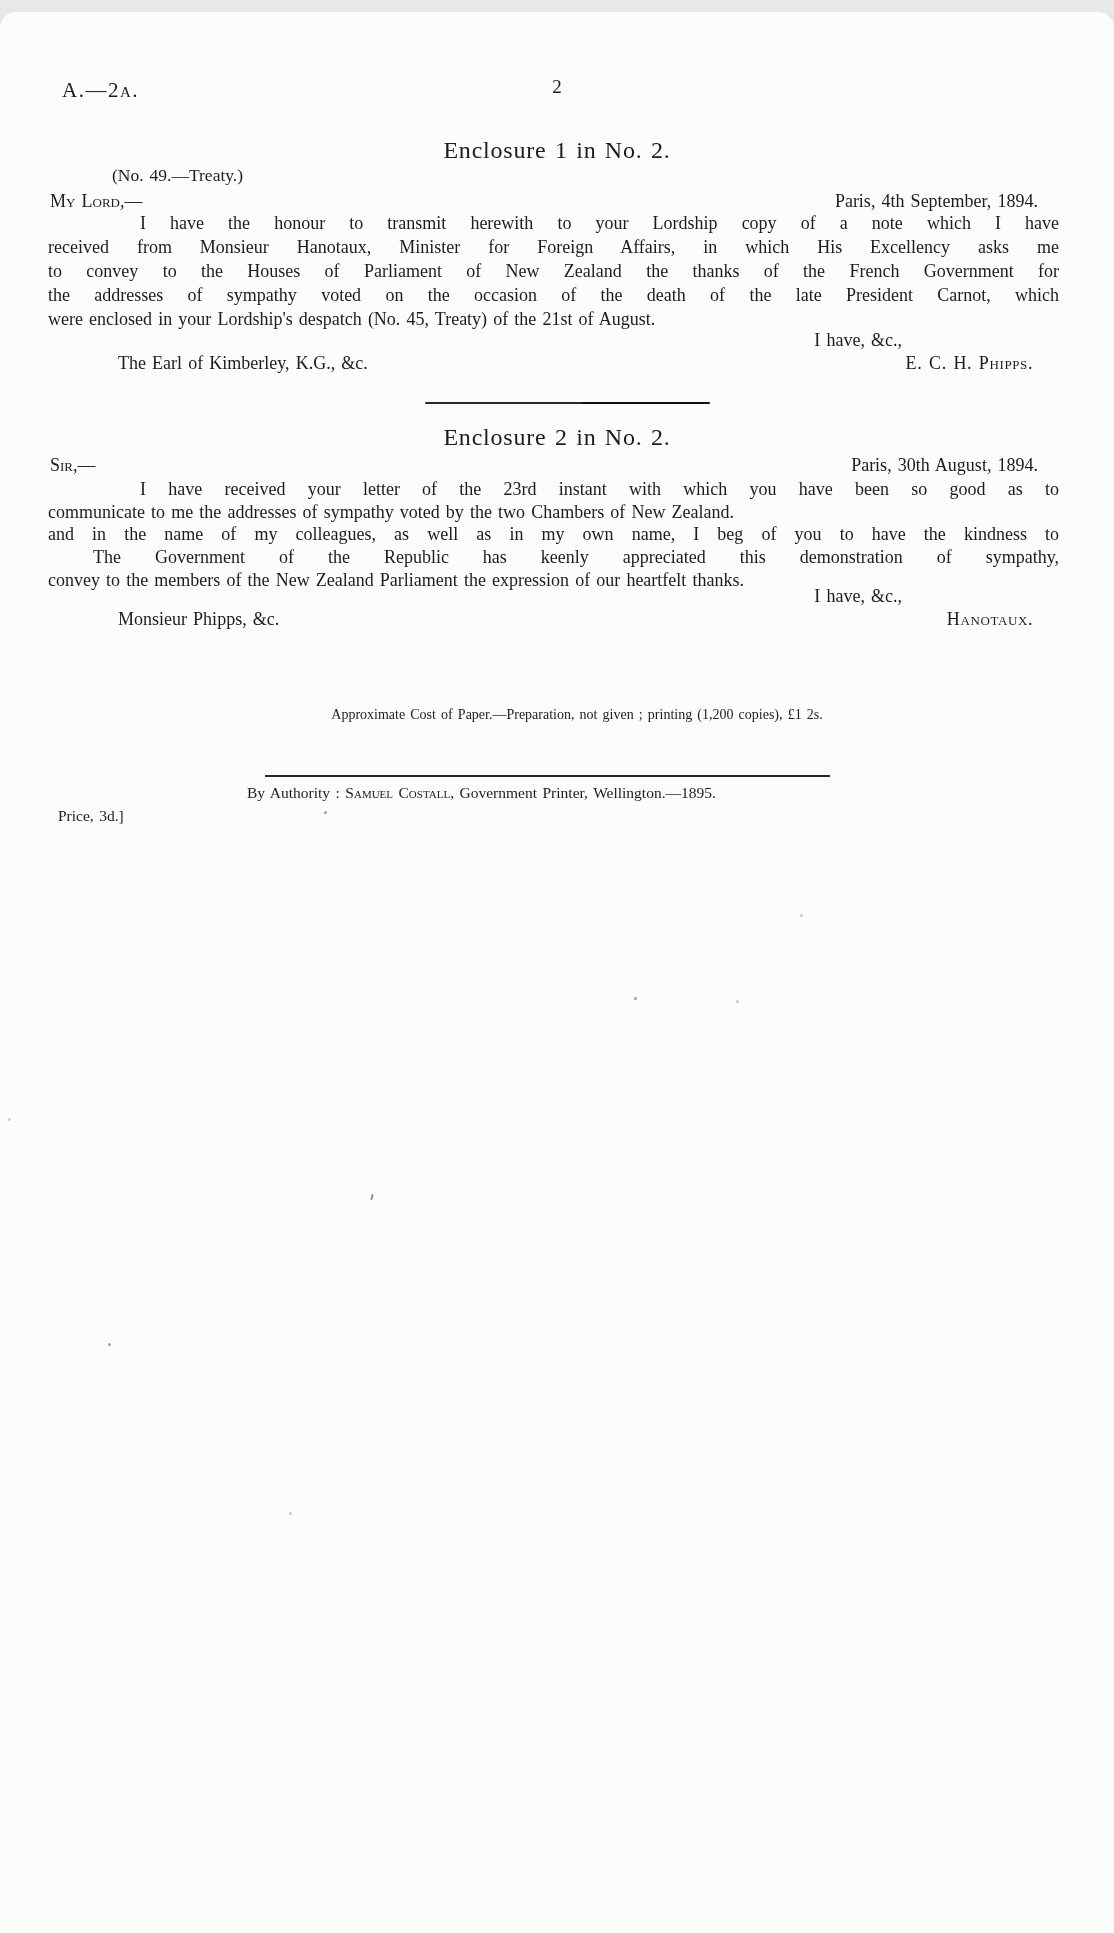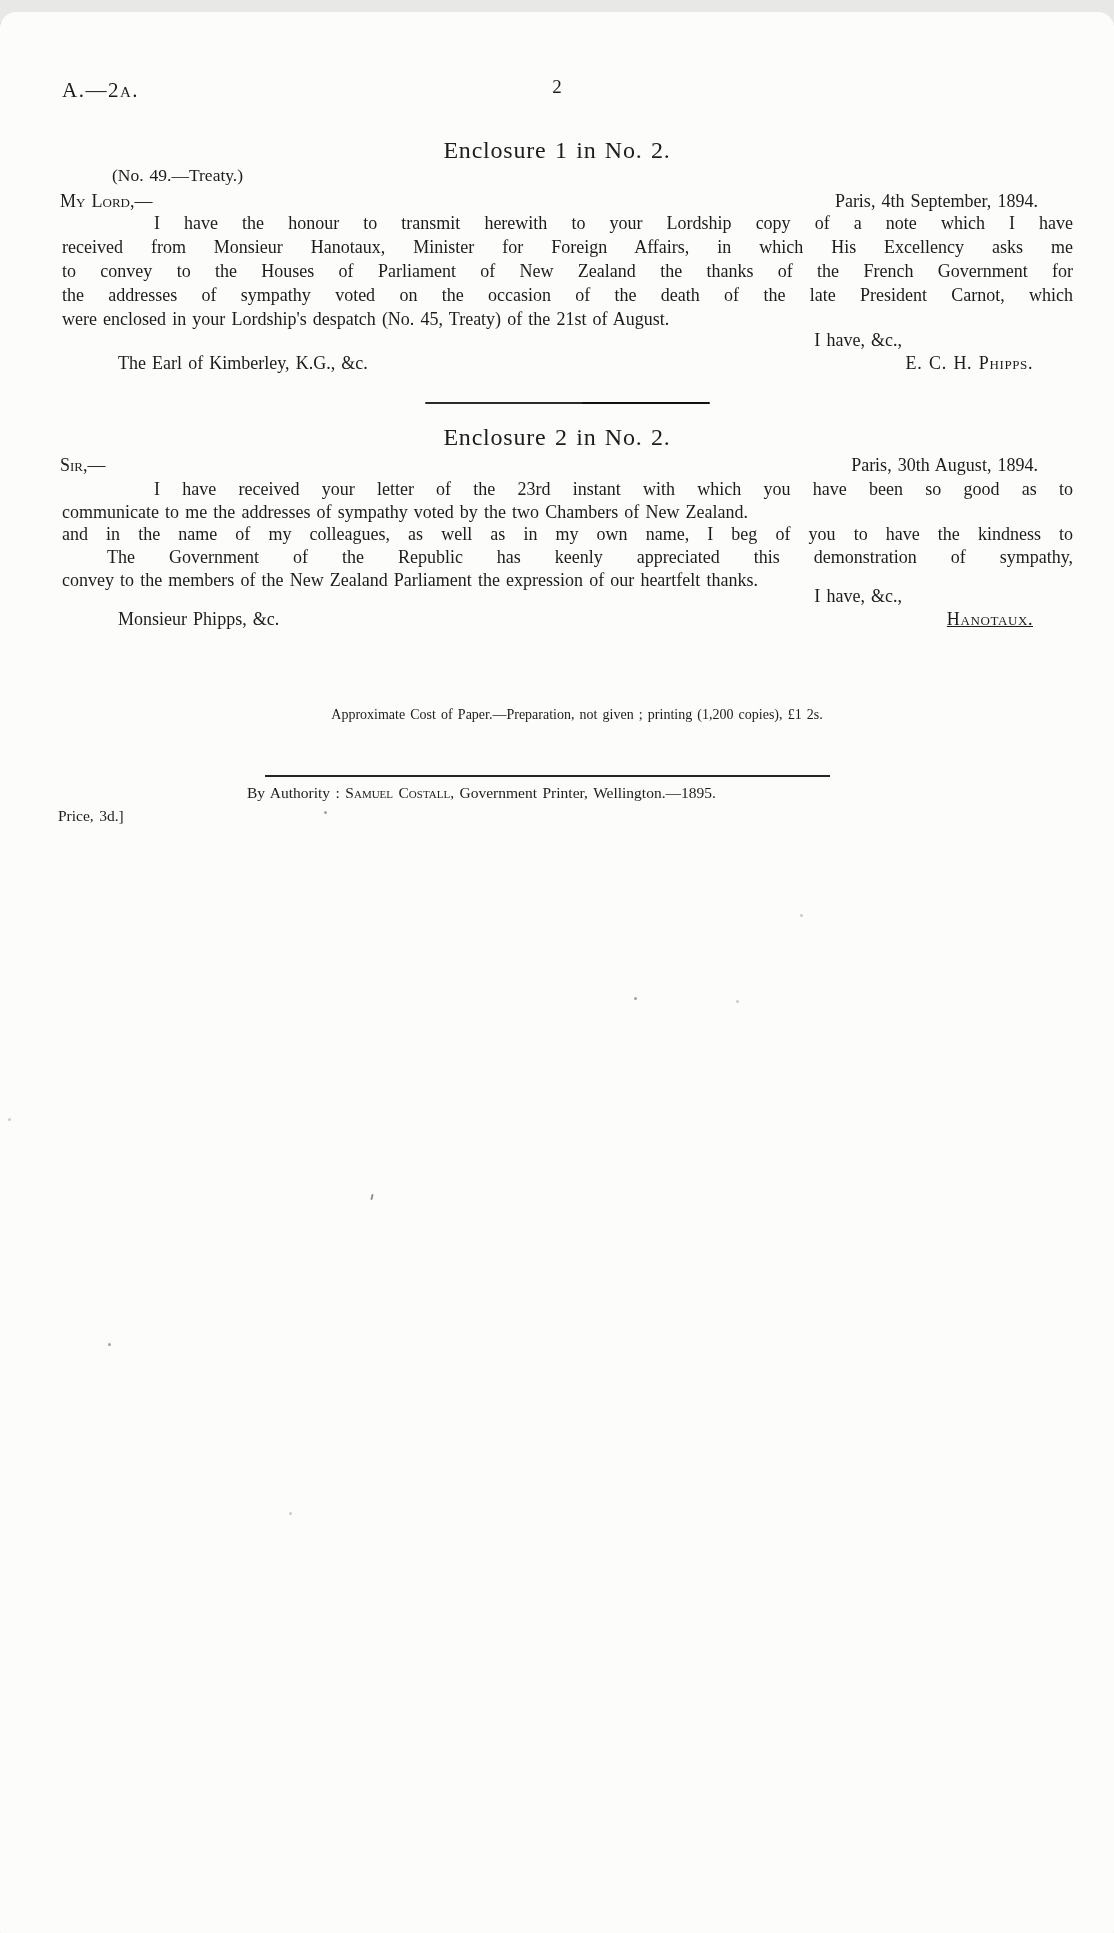--- a/index.html
+++ b/index.html
@@ -30,49 +30,49 @@
   }
 
   
   .enc-head { font-size: 24px; letter-spacing: 0.8px; }
   .enc1-head { top: 125px; }
   .enc2-head { top: 412px; }
 
   .ref-line { left: 112px; top: 153px; font-size: 17.5px; }
 
   
-  .sal { left: 60px; text-align: right; }
+  .sal { left: 50px; text-align: right; }
   .date { text-align: right; right: 76px; }
   .sal1 { top: 179px; }
   .date1 { top: 179px; }
   .sal2 { top: 443px; }
   .date2 { top: 443px; }
 
   
-  .body-block { left: 62px; width: 1011px; }
+  .body-block { left: 48px; width: 1011px; }
   .enc1-body { top: 199px; }
   .enc2-para1 { top: 466px; }
   .enc2-para2 { top: 511px; }
   .bl { line-height: 24px; height: 24px; white-space: nowrap; }
   .enc2-para1 .bl, .enc2-para2 .bl { line-height: 23px; height: 23px; }
   .jl { text-align: justify; text-align-last: justify; }
   .ll { text-align: left; }
   .ind92 { padding-left: 92px; }
   .ind45 { padding-left: 45px; }
 
   
   .vale { text-align: left; right: 212px; }
   .vale1 { top: 318px; }
   .vale2 { top: 574px; }
   .addressee { left: 118px; }
   .addr1 { top: 341px; }
   .addr2 { top: 597px; }
   .signature { text-align: right; right: 81px; letter-spacing: 0.6px; }
   .sig1 { top: 341px; }
-  .sig2 { top: 597px; text-decoration: underline; }
+  .sig2 { top: 597px; }
 
   
   .enc-divider {
     left: 425px; top: 390px; width: 285px; height: 2px;
     background: linear-gradient(to right, #2a2a2a 0 55%, #111 55% 100%);
     border-radius: 1px;
   }
 
   
   .cost-note { left: 40px; top: 695px; width: 1074px; text-align: center; font-size: 14px; }

